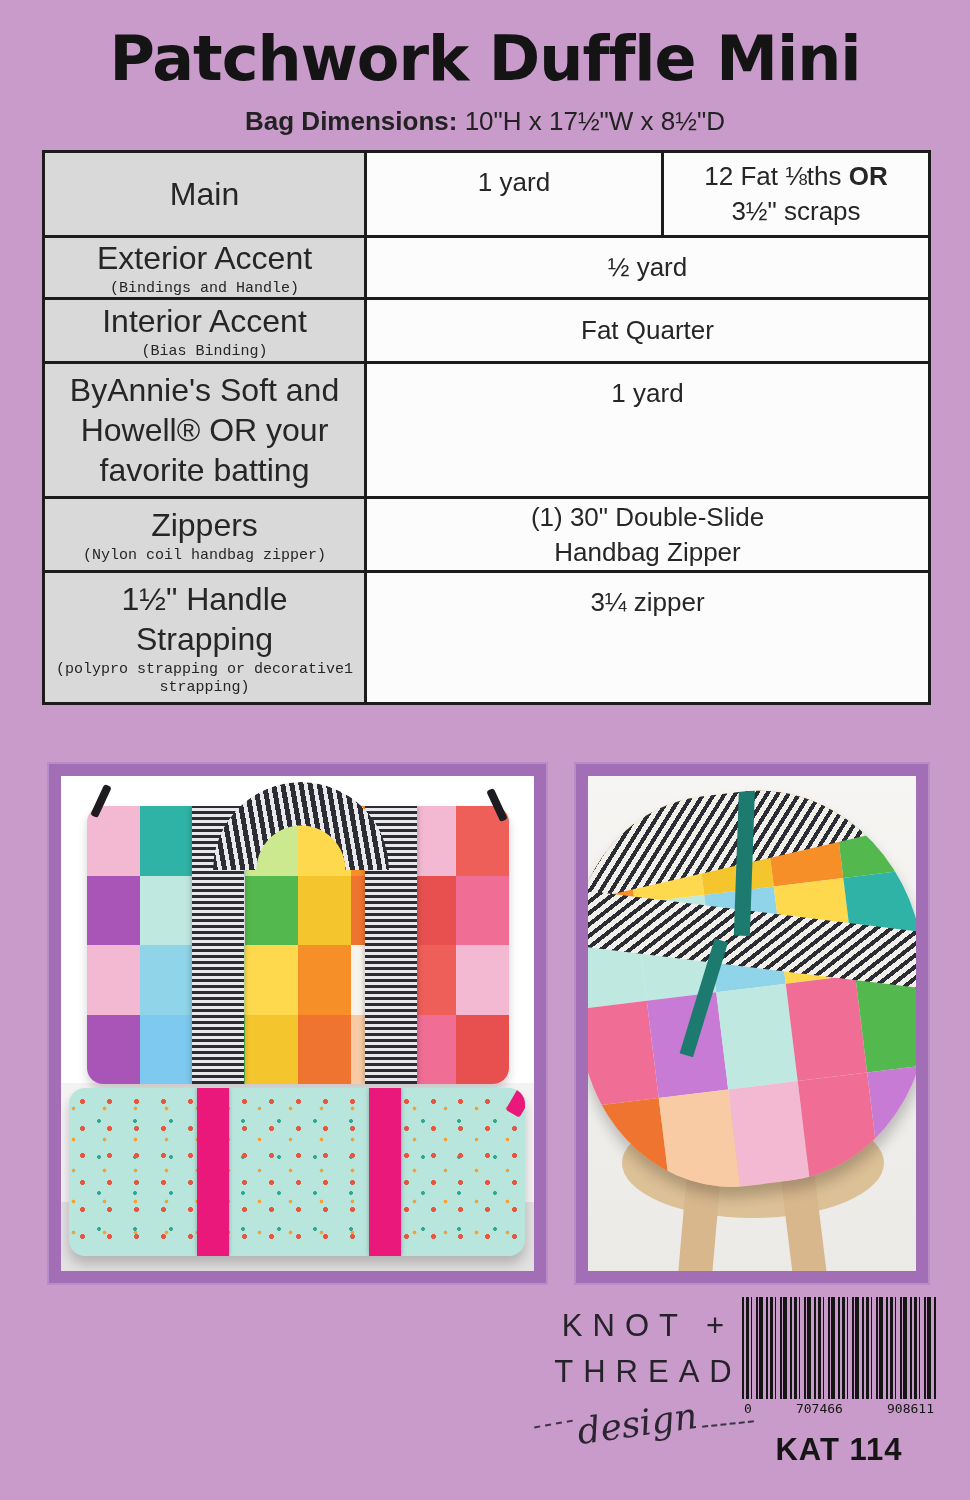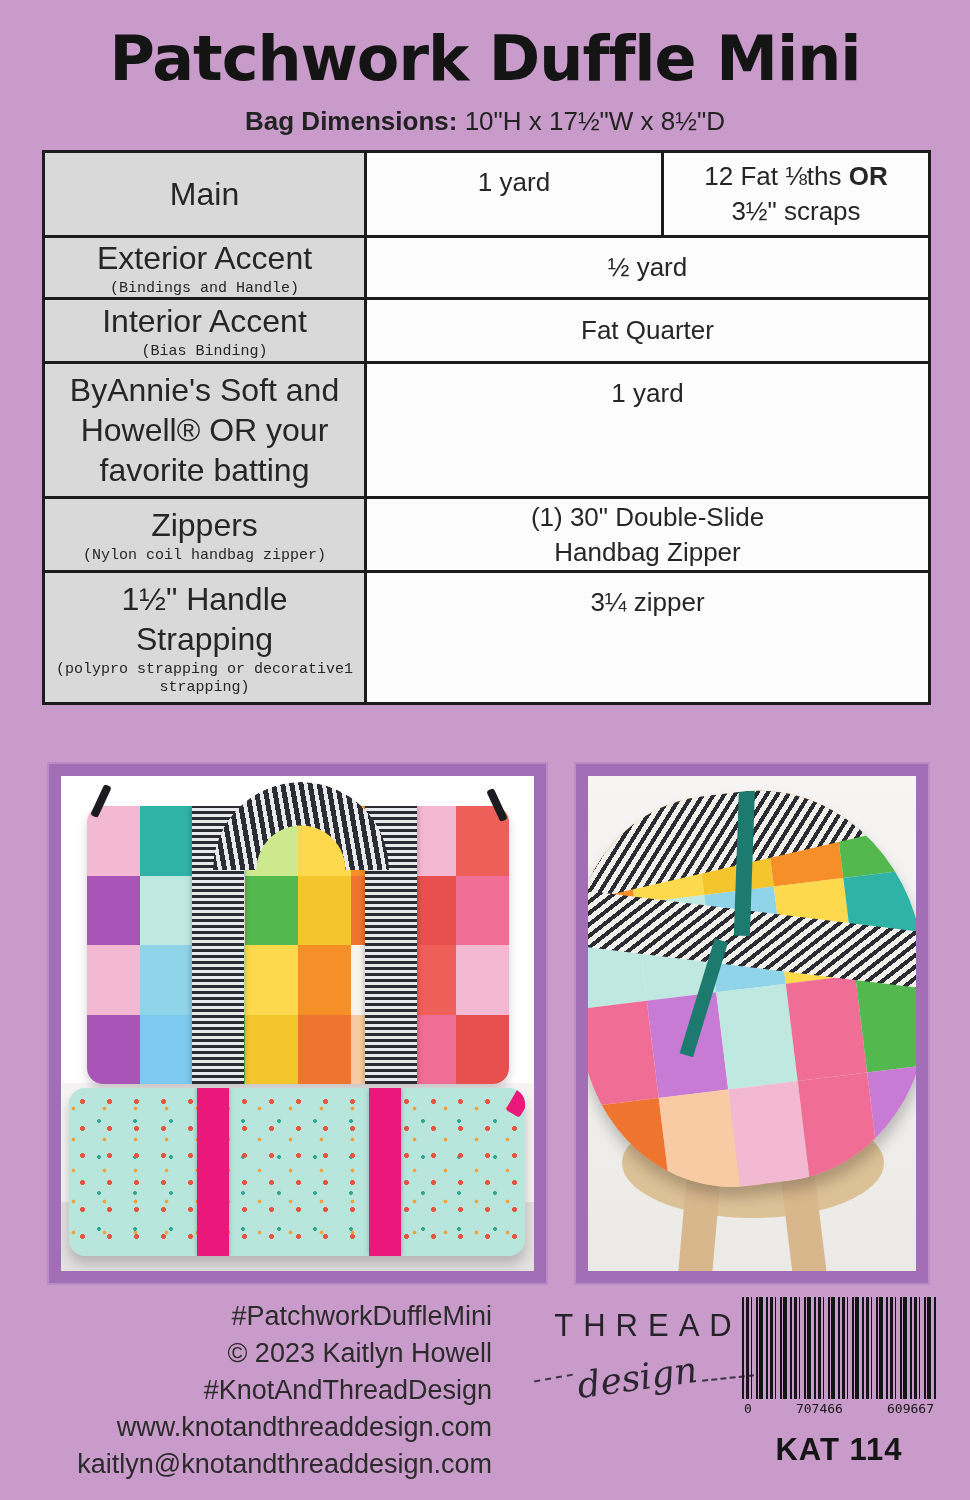--- a/index.html
+++ b/index.html
@@ -288,40 +288,34 @@
             <span class="c-la"></span>
           </div>
         <div class="rband-top"></div>
         <div class="rband-mid"></div>
         <div class="rzip"></div>
         <div class="rzip2"></div>
       </div>
     </div>
   </div>
 
-  <div class="foot-text">
-    <div>#PatchworkDuffleMini</div>
-    <div>© 2023 Kaitlyn Howell</div>
-    <div>#KnotAndThreadDesign</div>
-    <div>www.knotandthreaddesign.com</div>
-    <div>kaitlyn@knotandthreaddesign.com</div>
-  </div>
 
   <div class="logo">
+    <div class="logo-caps">KNOT +</div>
     <div class="logo-caps">THREAD</div>
     <div class="logo-script-row">
       <span class="swash sl"></span>
       <span class="logo-script">design</span>
       <span class="swash sr"></span>
     </div>
   </div>
 
   <div class="barcode">
     <div class="bars"></div>
     <div class="bc-digits">
       <span>0</span>
       <span>707466</span>
-      <span>609667</span>
+      <span>908611</span>
     </div>
     <div class="kat">KAT 114</div>
   </div>
 
 </div>
 
 </body></html>

